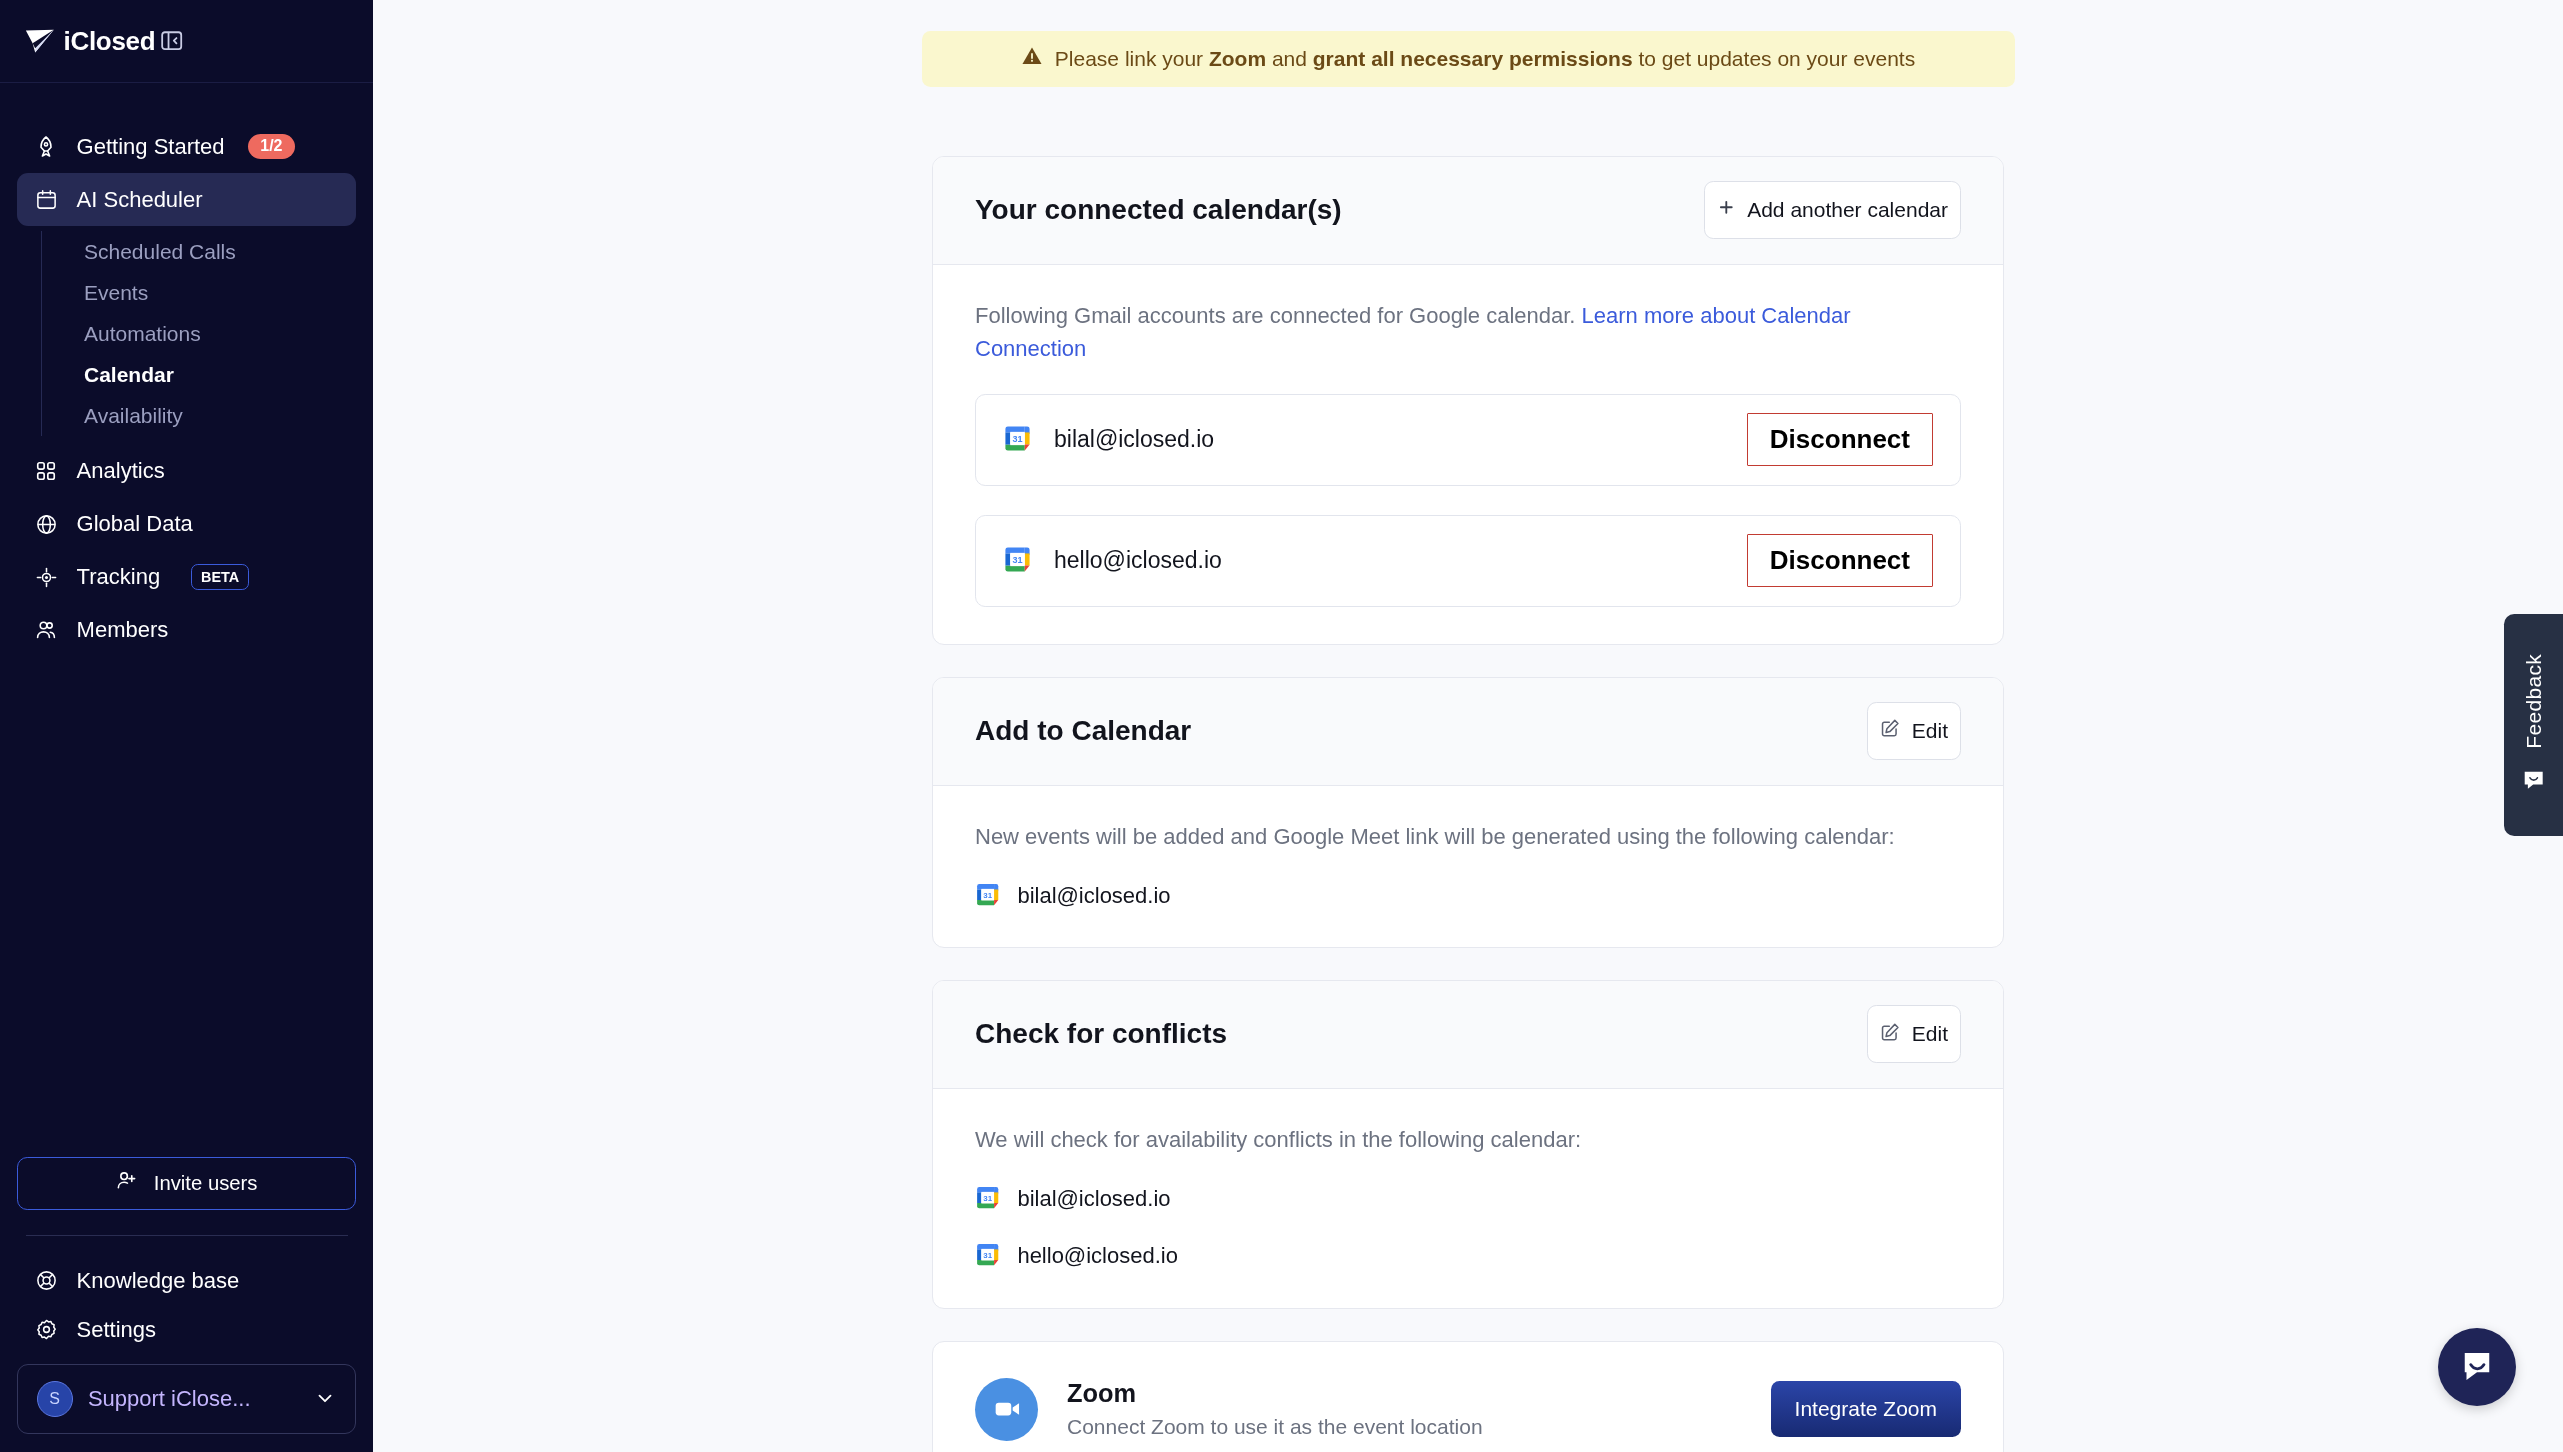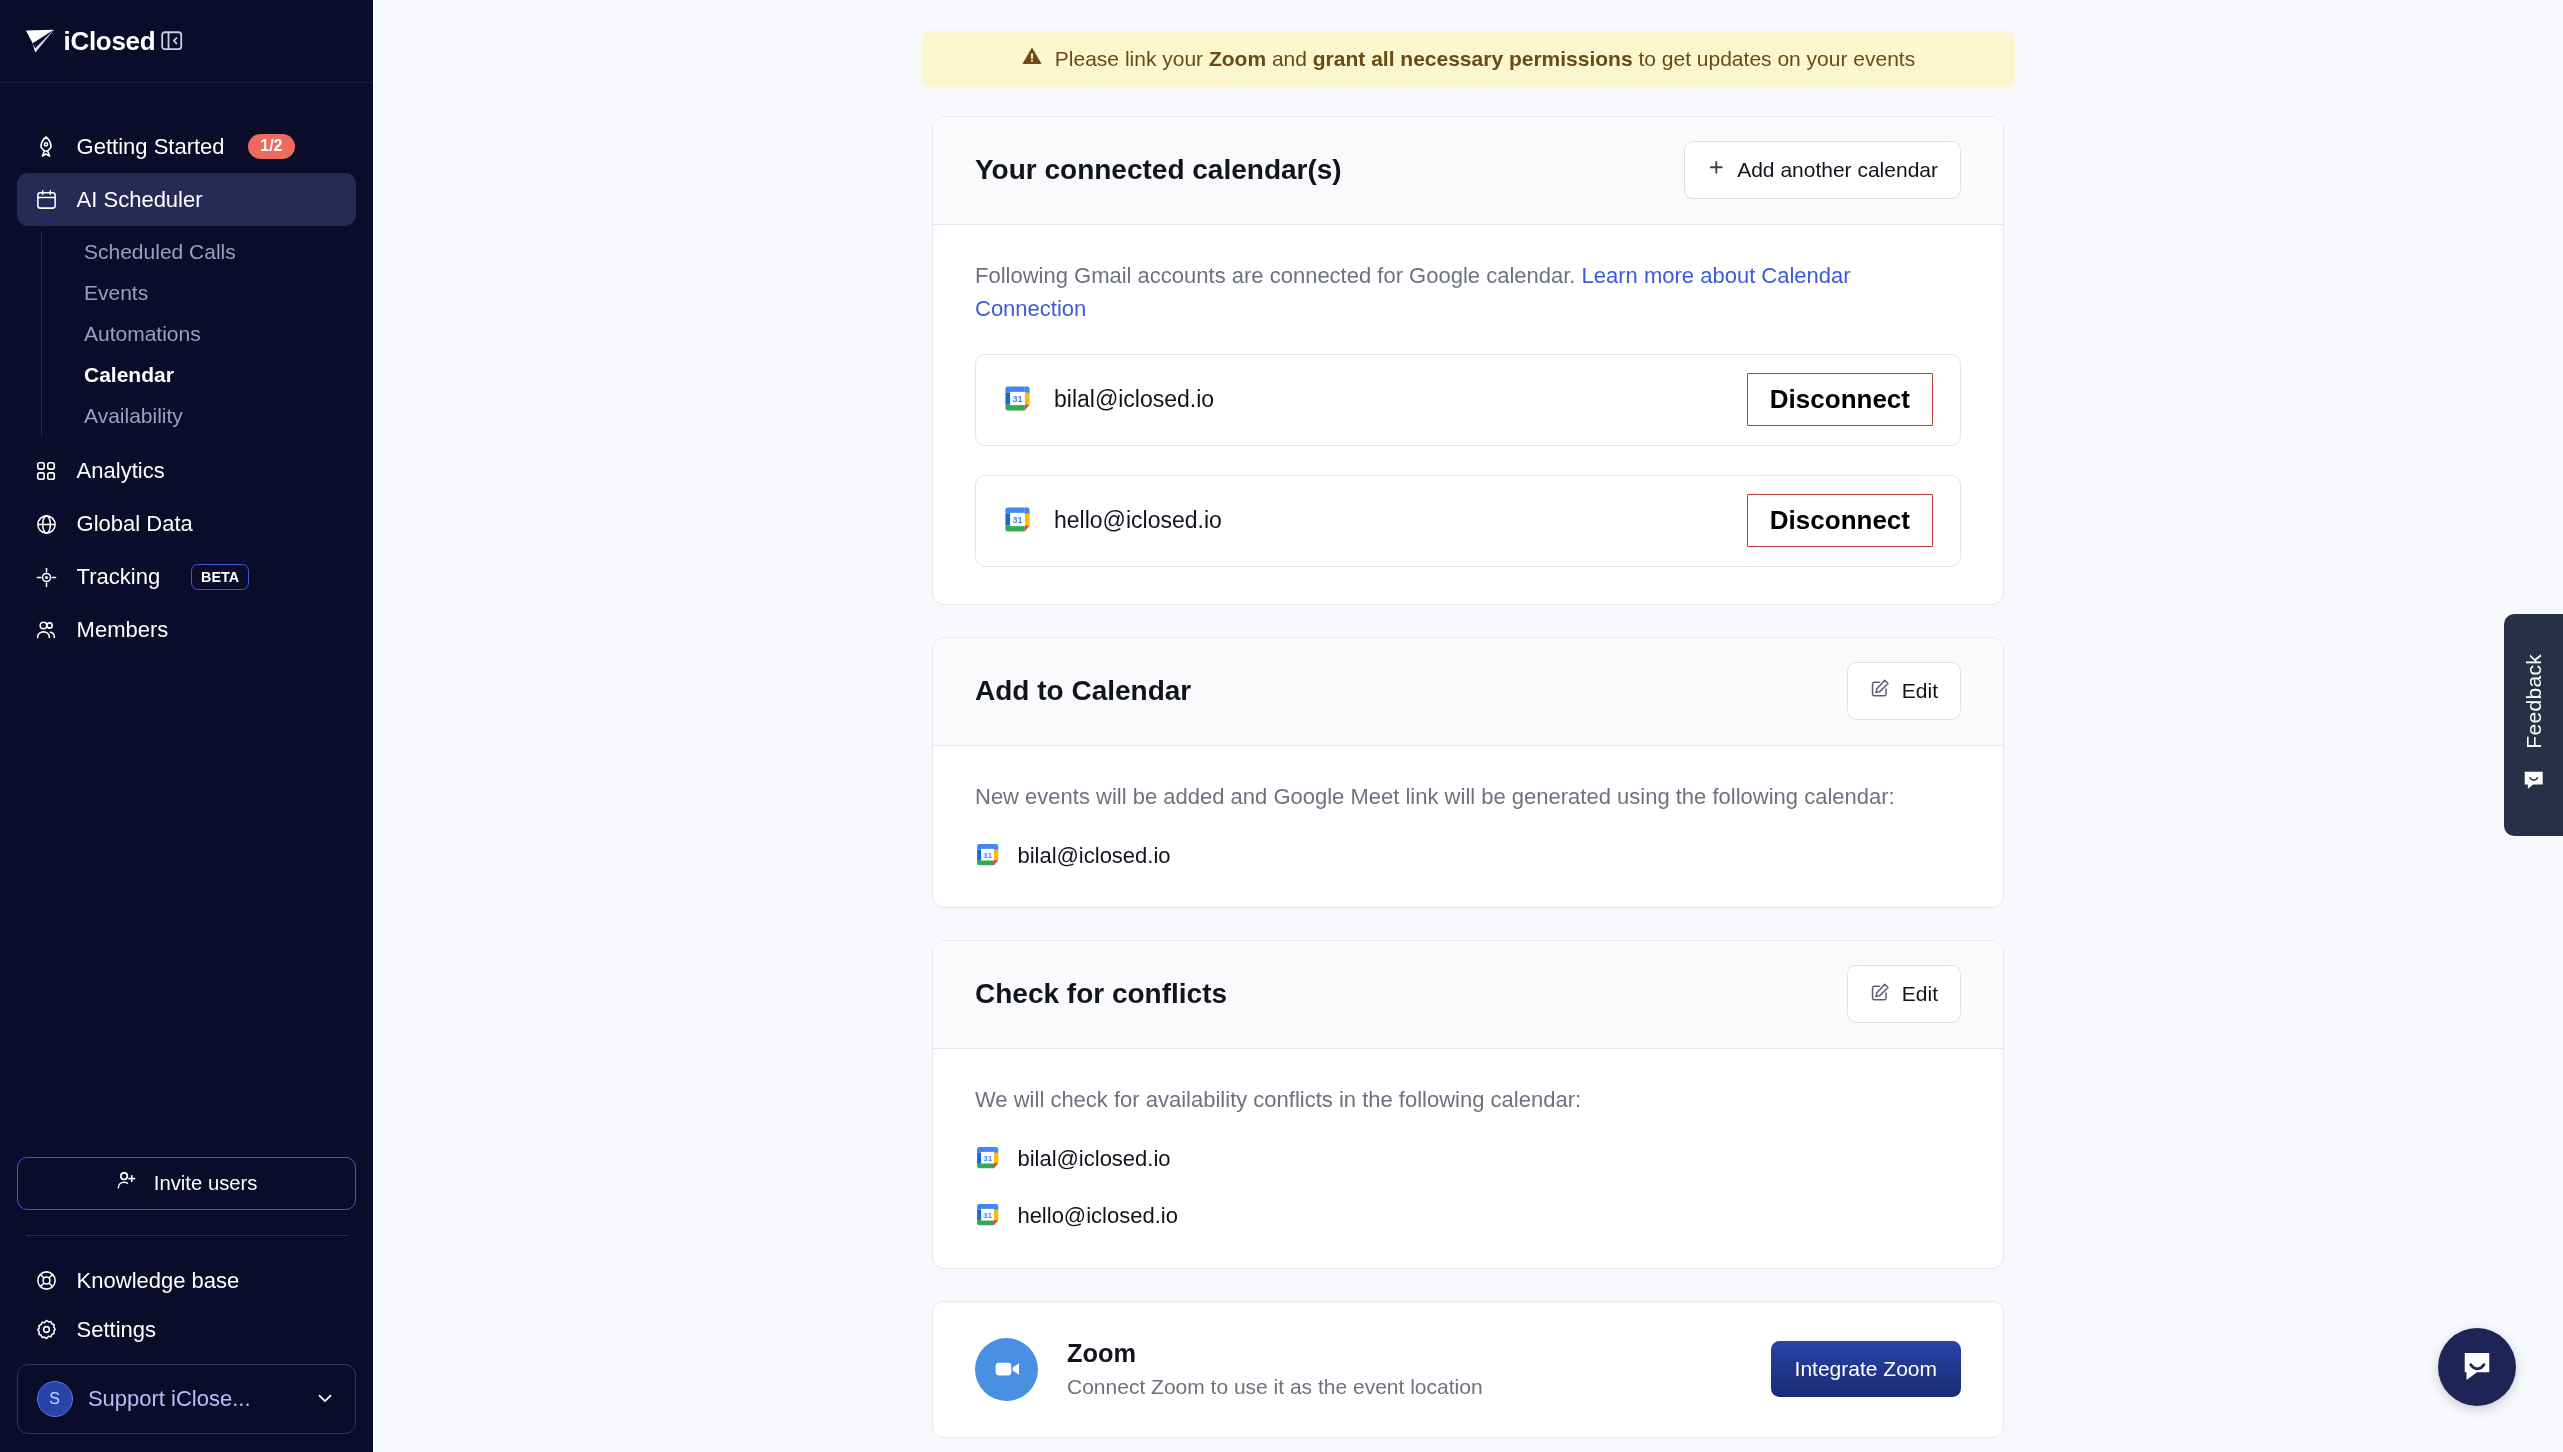--- a/index.html
+++ b/index.html
@@ -76,21 +76,21 @@
     width: 36px; height: 36px; flex: 0 0 36px; border-radius: 50%;
     background: #2744A8; border: 0.8px solid #5B77E0;
     color: #C9D4FF; font-size: 16px; display: flex; align-items: center; justify-content: center;
   }
   .account-name { color: #c4b5fd; font-size: 22px; font-weight: 500; flex: 1 1 auto; white-space: nowrap; overflow: hidden; }
 
   
   .main {
     flex: 1 1 auto; height: 1453px; position: relative;
     background: #F8F9FC; overflow: hidden;
-    display: flex; flex-direction: column; align-items: center;
+    display: flex; flex-direction: column; align-items: center; gap: 40px;
   }
   .banner {
     margin-top: 30.5px;
     width: 1093px; min-height: 56px;
     background: #FAF7CE; border-radius: 8.5px;
     display: flex; align-items: center; justify-content: center; gap: 12px;
     color: #6B4A16; font-size: 21px; padding: 12px 17px;
   }
   .banner b { font-weight: 700; }
 
@@ -100,21 +100,21 @@
     margin-bottom: 32px; overflow: hidden;
   }
   .card-head {
     height: 108px; background: #F9FAFC; border-bottom: 0.8px solid #E6E8EF;
     display: flex; align-items: center; justify-content: space-between;
     padding: 0 42px;
   }
   .card-title { font-size: 28px; font-weight: 700; color: #12141D; }
   .btn-outline {
     border: 0.8px solid #DDE0E8; background: #fff; border-radius: 9.3px;
-    height: 58px; padding: 0 22px; display: flex; align-items: center; gap: 12px;
+    height: 58px; padding: 0 12px; display: flex; align-items: center; gap: 12px;
     font-size: 21px; color: #12141D; cursor: pointer; font-family: inherit;
   }
   .card-body { padding: 34px 42px 37px 42px; }
   .muted { color: #6C7280; font-size: 22px; line-height: 1.5; }
   .link { color: #3B5BDB; text-decoration: none; cursor: pointer; }
 
   .acct-row {
     margin-top: 29px; border: 0.8px solid #E2E5ED; border-radius: 10.2px;
     height: 92px; display: flex; align-items: center; justify-content: space-between;
     padding: 0 27px;

